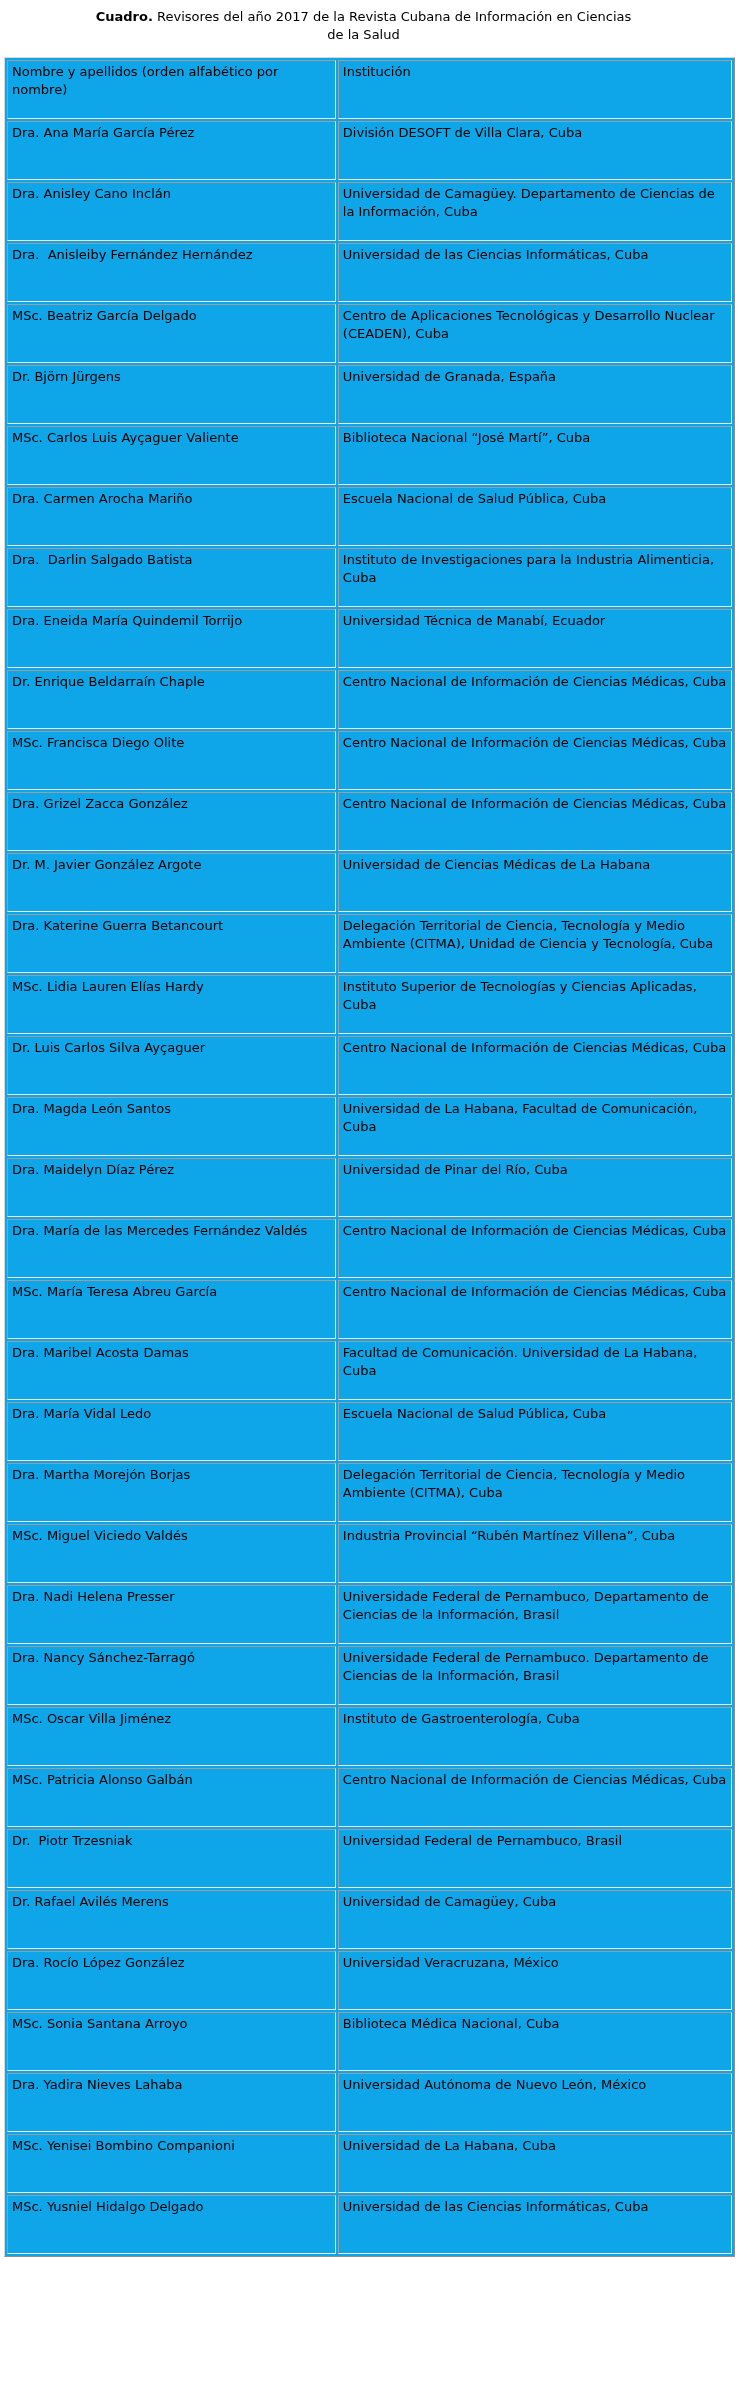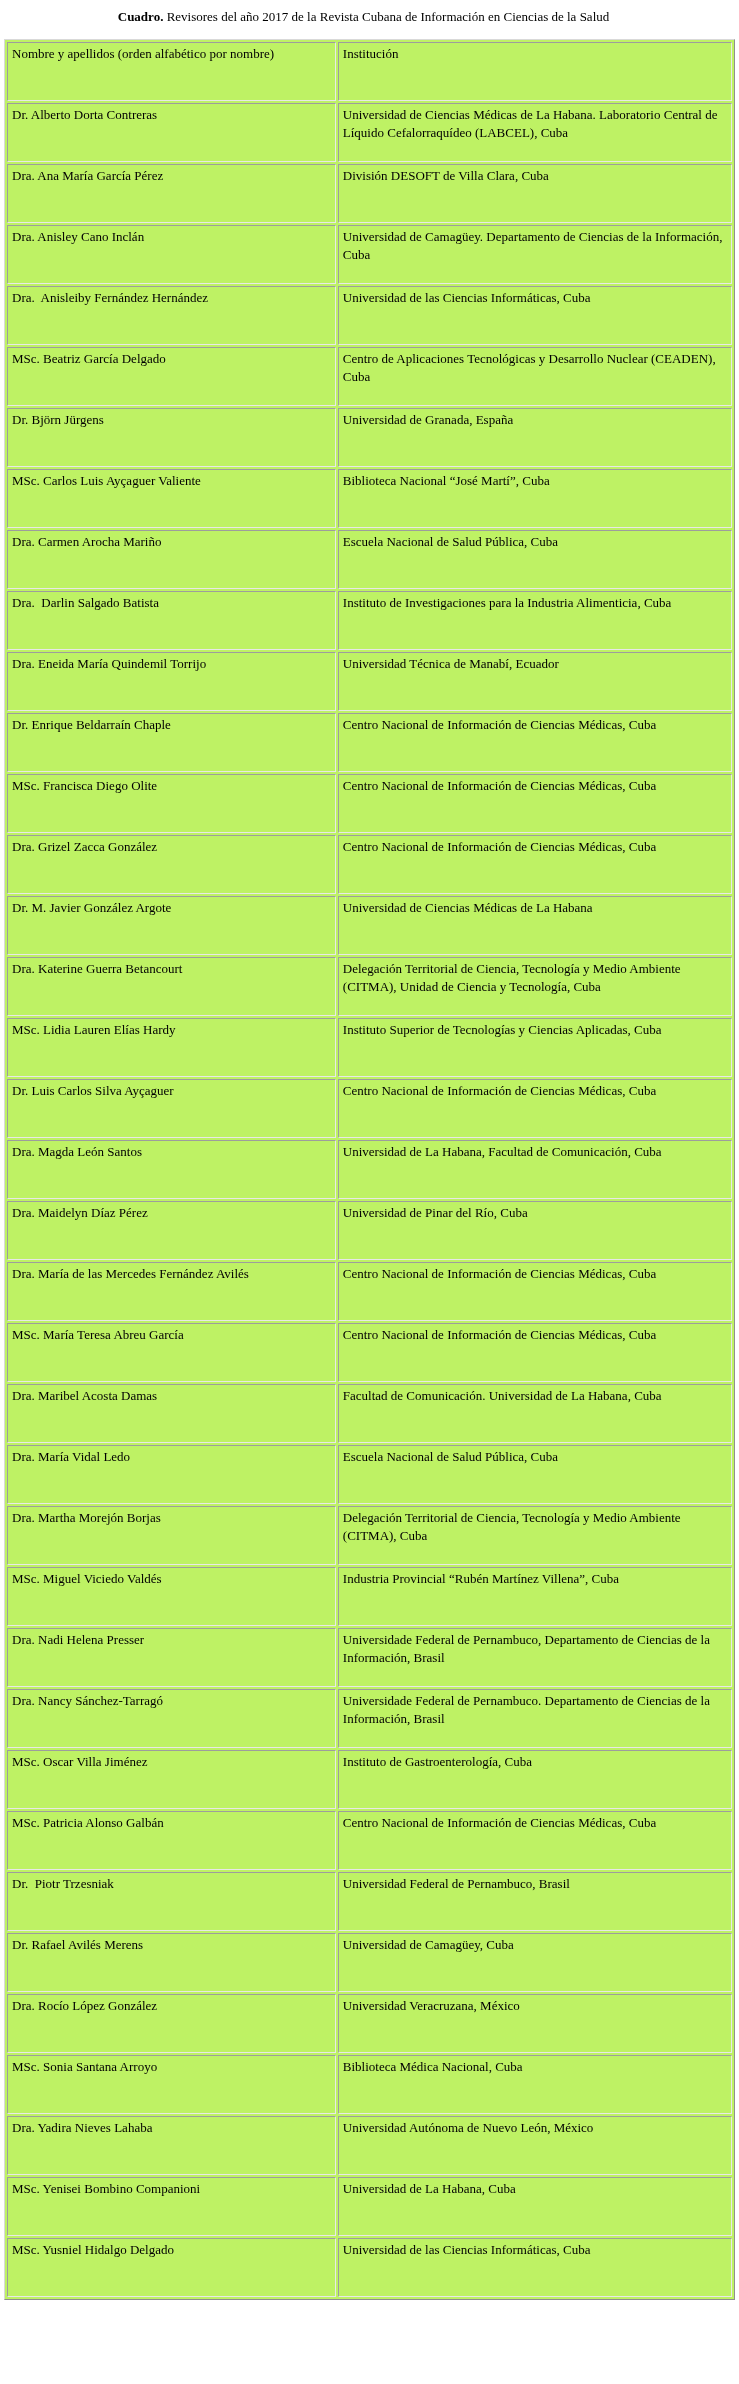--- a/index.html
+++ b/index.html
@@ -8,34 +8,33 @@
     background: #ffffff;
     color: #000000;
     font-family: "DejaVu Sans", "Liberation Sans", sans-serif;
     font-size: 13px;
     line-height: 18px;
   }
   .page {
     width: 739px;
     box-sizing: border-box;
     padding: 6px 16px 4px 4px;
-    font-family: Liberation Serif, serif;
   }
   .caption {
     width: 545px;
     margin: 2px auto 13px auto;
     text-align: center;
   }
   .caption .cap-label { font-weight: bold; }
   table.reviewers {
     border-collapse: separate;
     border-spacing: 2px;
     width: 731px;
     table-layout: fixed;
-    background: #bef264;
+    background: #0ea5e9;
     border: 1px solid;
     border-color: #d9d9d9 #8f8f8f #8f8f8f #d9d9d9; 
   }
   col.c-name { width: 327px; }
   col.c-inst { width: 392px; }
   th, td {
     border: 1px solid;
     border-color: #9d9d9d #e8e8e8 #e8e8e8 #9d9d9d; 
     vertical-align: top;
     text-align: left;
@@ -59,24 +58,20 @@
       <col class="c-name">
       <col class="c-inst">
     </colgroup>
     <thead>
       <tr>
         <th class="h-name">Nombre y apellidos (orden alfabético por nombre)</th>
         <th class="h-inst">Institución</th>
       </tr>
     </thead>
     <tbody id="rows-body">
-    <tr>
-      <td class="cell-name">Dr. Alberto Dorta Contreras</td>
-      <td class="cell-inst">Universidad de Ciencias Médicas de La Habana. Laboratorio Central de Líquido Cefalorraquídeo (LABCEL), Cuba</td>
-    </tr>
 
 
     <tr>
       <td class="cell-name">Dra. Ana María García Pérez</td>
       <td class="cell-inst">División DESOFT de Villa Clara, Cuba</td>
     </tr>
 
     <tr>
       <td class="cell-name">Dra. Anisley Cano Inclán</td>
       <td class="cell-inst">Universidad de Camagüey. Departamento de Ciencias de la Información, Cuba</td>
@@ -156,21 +151,21 @@
       <td class="cell-name">Dra. Magda León Santos</td>
       <td class="cell-inst">Universidad de La Habana, Facultad de Comunicación, Cuba</td>
     </tr>
 
     <tr>
       <td class="cell-name">Dra. Maidelyn Díaz Pérez</td>
       <td class="cell-inst">Universidad de Pinar del Río, Cuba</td>
     </tr>
 
     <tr>
-      <td class="cell-name">Dra. María de las Mercedes Fernández Avilés</td>
+      <td class="cell-name">Dra. María de las Mercedes Fernández Valdés</td>
       <td class="cell-inst">Centro Nacional de Información de Ciencias Médicas, Cuba</td>
     </tr>
 
     <tr>
       <td class="cell-name">MSc. María Teresa Abreu García</td>
       <td class="cell-inst">Centro Nacional de Información de Ciencias Médicas, Cuba</td>
     </tr>
 
     <tr>
       <td class="cell-name">Dra. Maribel Acosta Damas</td>

